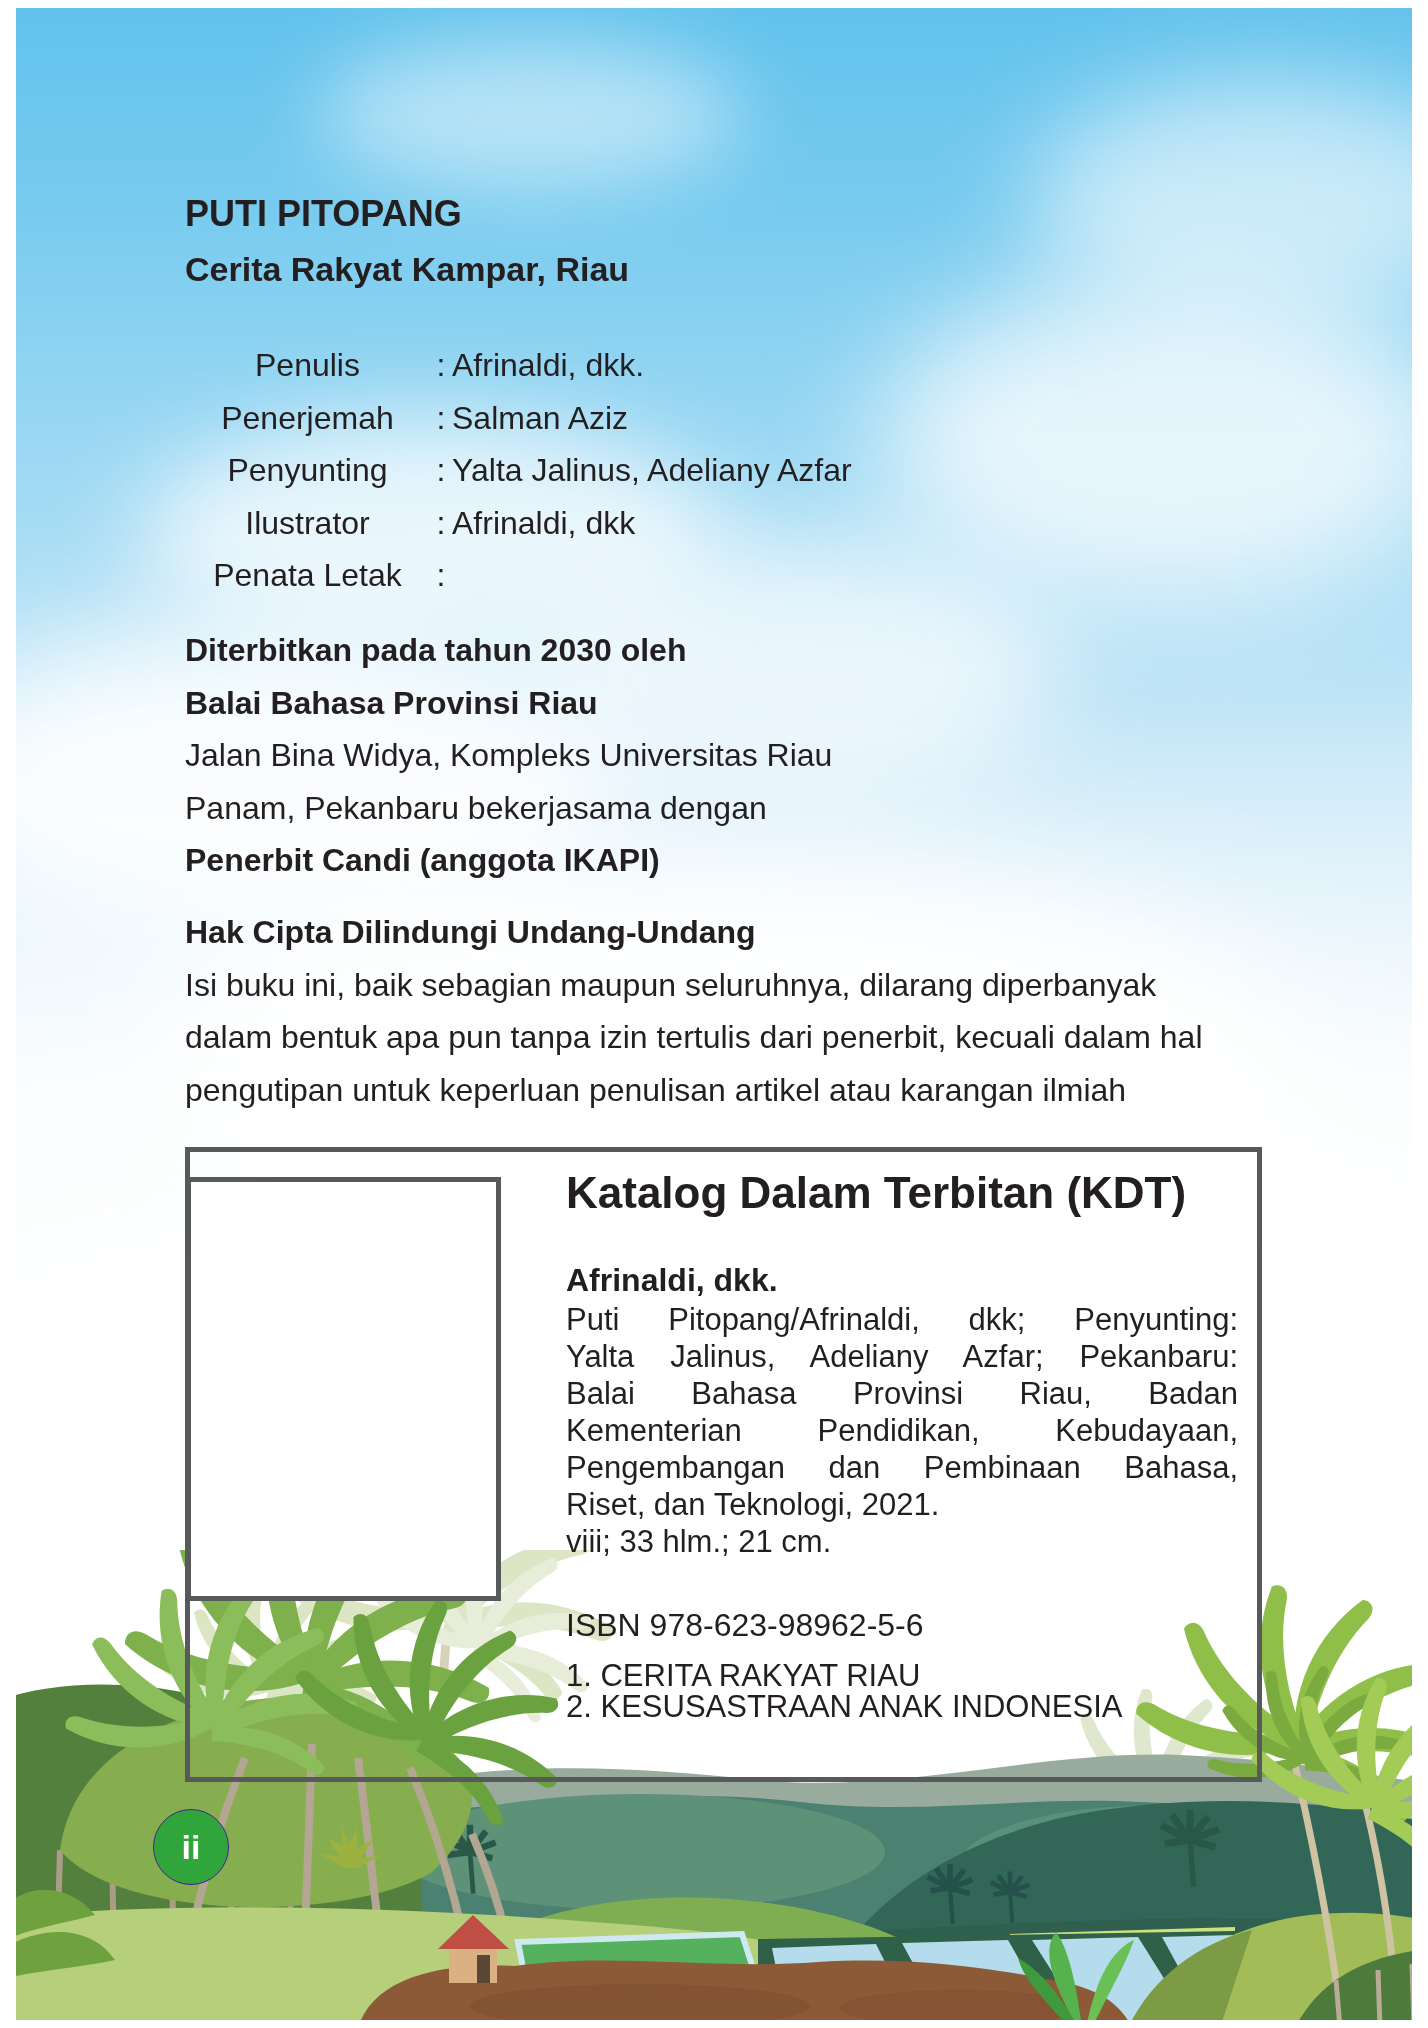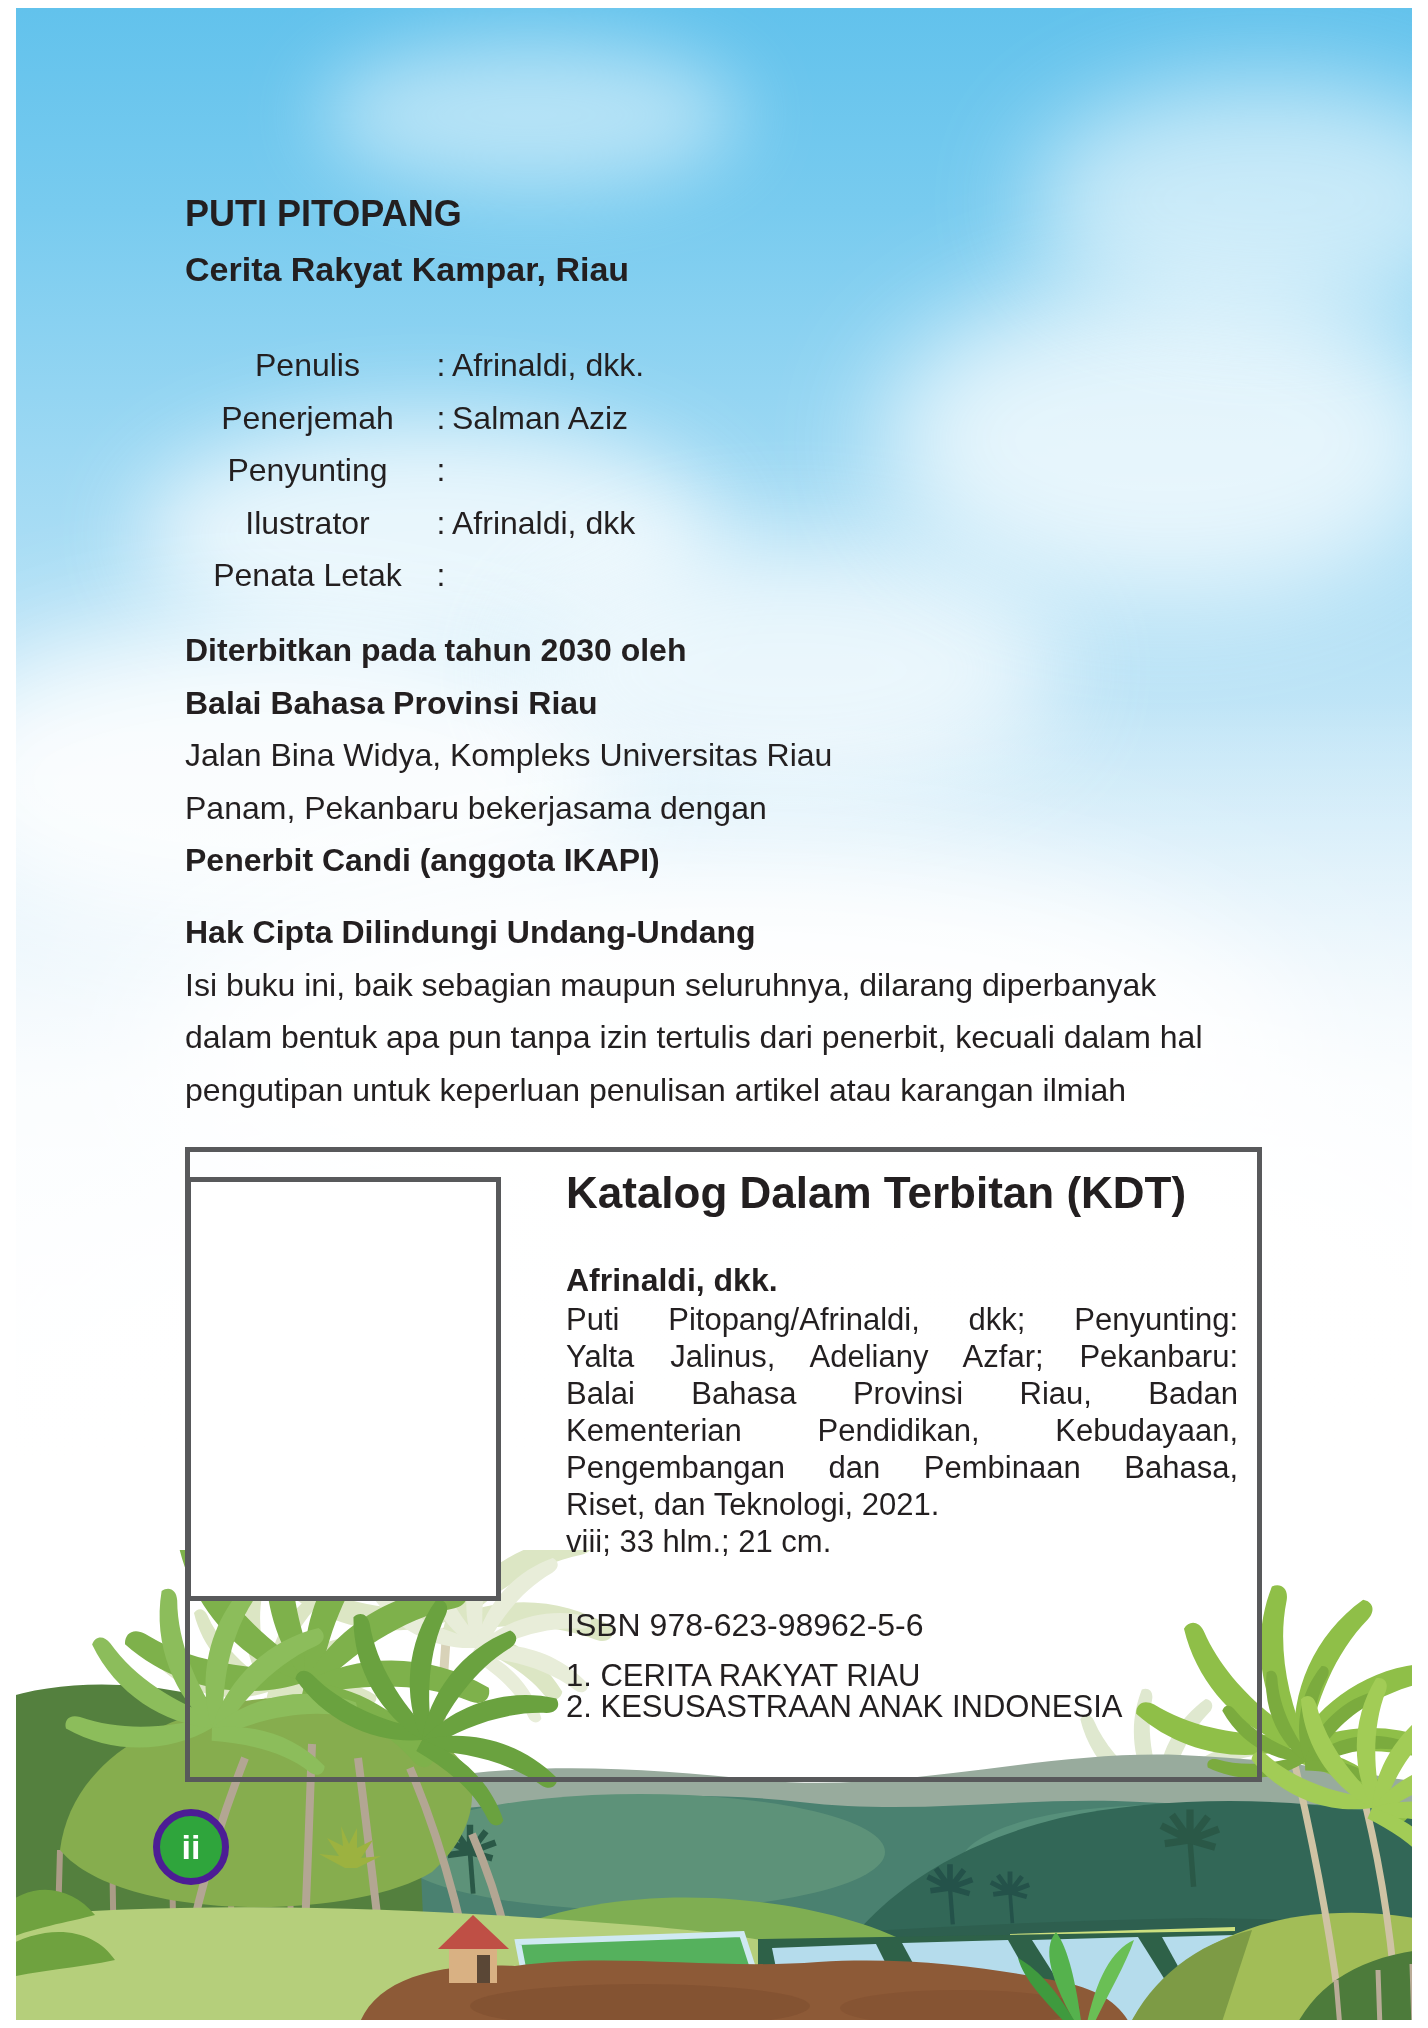--- a/index.html
+++ b/index.html
@@ -54,21 +54,21 @@
 
   .kdt-title{left:566px;top:1168px;font-size:44px;font-weight:bold;}
   .kdt-author{left:566px;top:1262px;font-size:32px;font-weight:bold;}
   .kdt-desc{left:566px;top:1301px;width:672px;font-size:31px;line-height:37px;white-space:normal;}
   .kdt-desc .just{text-align:justify;text-align-last:justify;}
   .kdt-isbn{left:566px;top:1607px;font-size:32px;}
   .kdt-subjects{left:566px;top:1660px;font-size:31px;line-height:31px;}
 
   .page-badge{
     position:absolute;left:153px;top:1809px;width:76px;height:76px;
-    background:#2fa53c;border:7px solid #4c1d95;border-radius:50%;
+    background:#2fa53c;border:1px solid #4c1d95;border-radius:50%;
     box-sizing:border-box;display:flex;align-items:center;justify-content:center;
     color:#ffffff;font-size:34px;font-weight:bold;
   }
   .frame{
     position:absolute;inset:0;border-style:solid;border-color:#ffffff;
     border-width:8px 16px 8px 16px;pointer-events:none;z-index:40;
   }
 </style>
 </head>
 <body>
@@ -191,20 +191,21 @@
       <span>Afrinaldi, dkk.</span>
     </div>
     <div class="credits-row">
       <span class="c-label">Penerjemah</span>
       <span class="c-sep">:</span>
       <span>Salman Aziz</span>
     </div>
     <div class="credits-row">
       <span class="c-label">Penyunting</span>
       <span class="c-sep">:</span>
+      <span>Yalta Jalinus, Adeliany Azfar</span>
     </div>
     <div class="credits-row">
       <span class="c-label">Ilustrator</span>
       <span class="c-sep">:</span>
       <span>Afrinaldi, dkk</span>
     </div>
     <div class="credits-row">
       <span class="c-label">Penata Letak</span>
       <span class="c-sep">:</span>
     </div>

